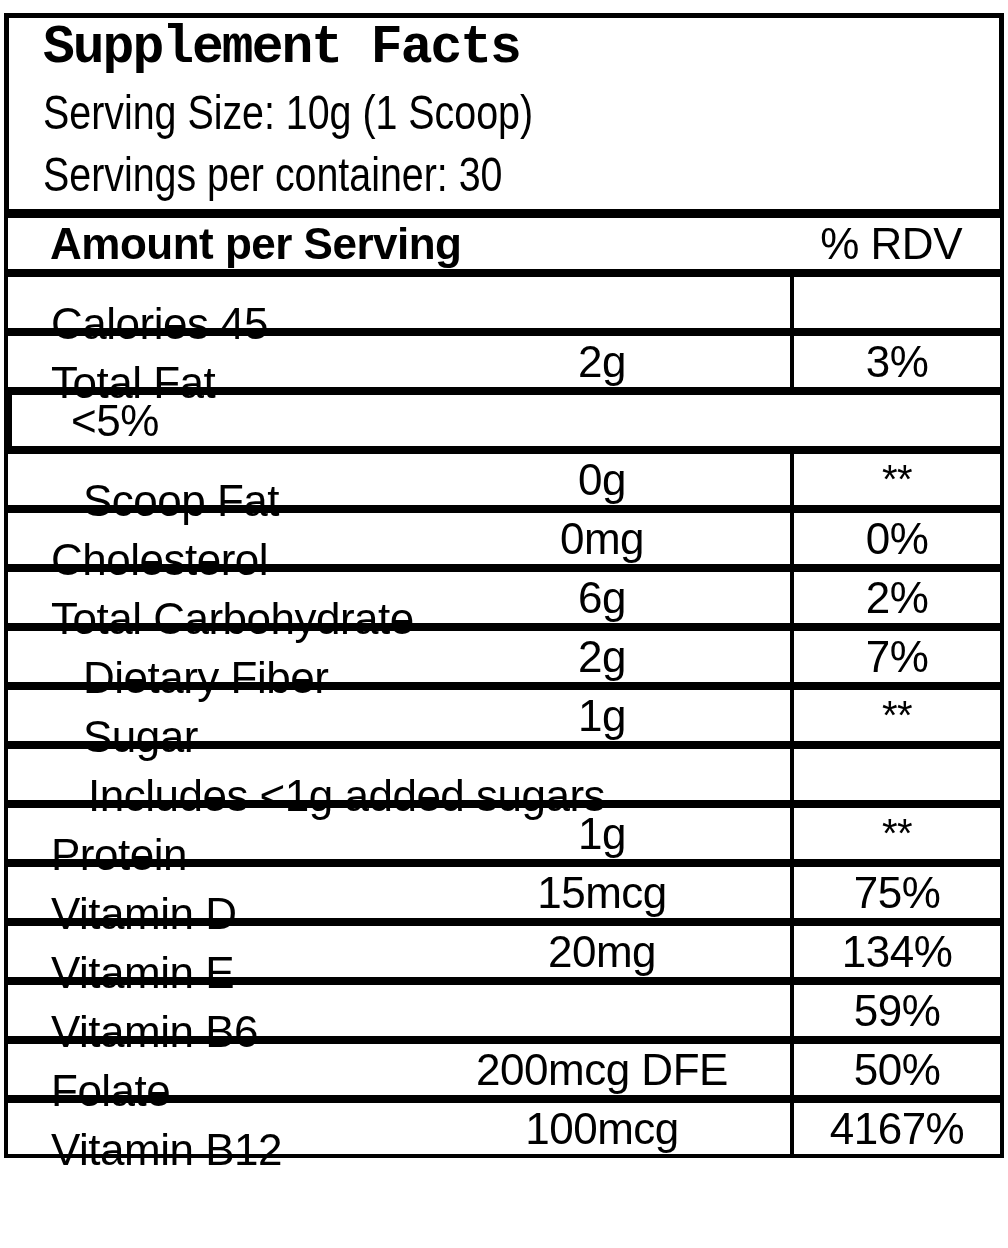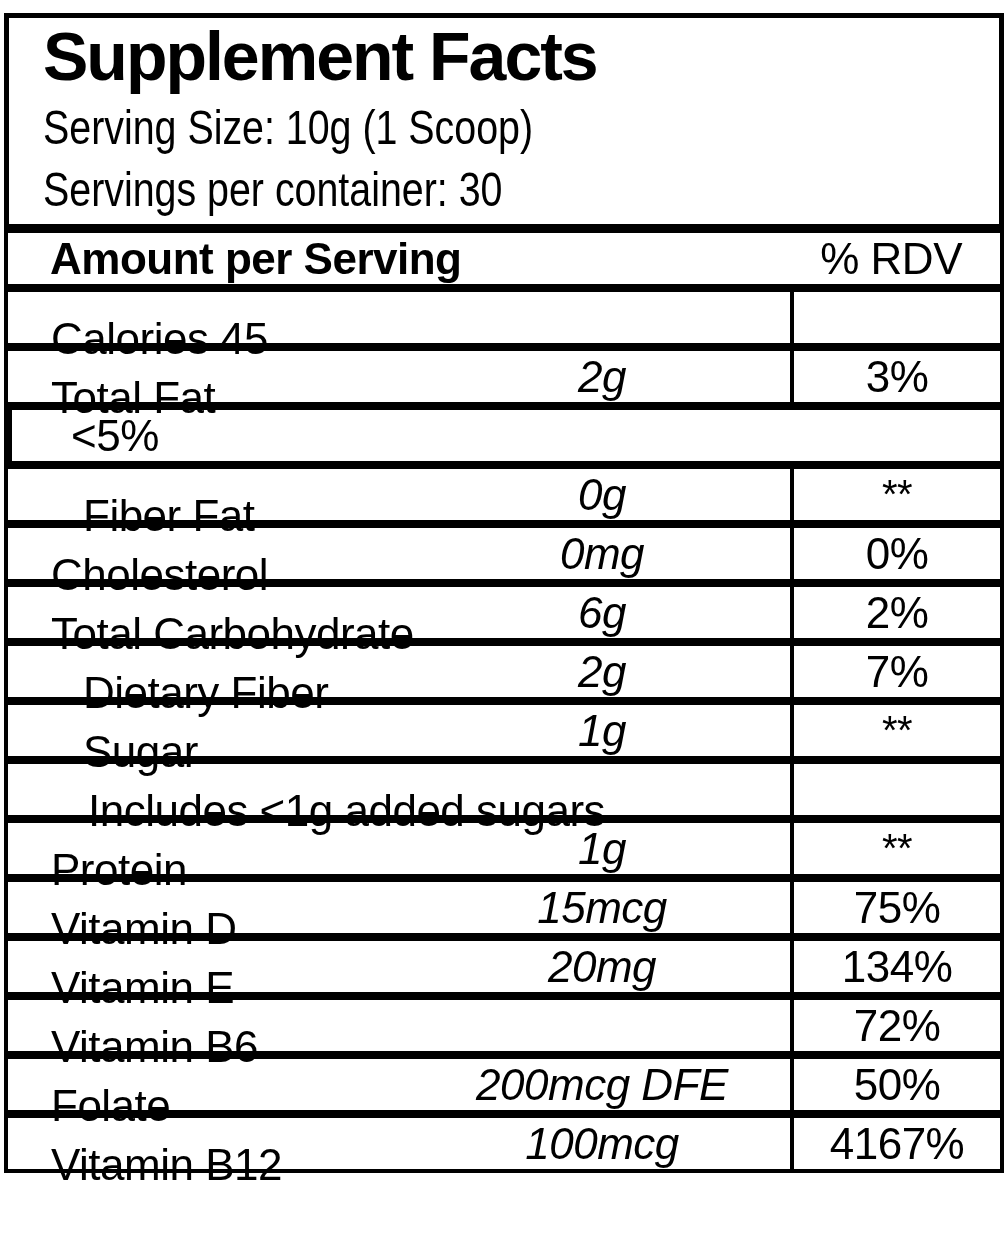--- a/index.html
+++ b/index.html
@@ -21,25 +21,26 @@
   }
   
   .header-box {
     box-sizing: border-box;
     border: 5px solid #000000;
     padding: 4px 20px 10px 34px;
     background: #ffffff;
   }
   .title {
     margin: 0;
-    font-size: 68px;
+    font-size: 53px;
     font-weight: bold;
     letter-spacing: -2px;
     line-height: 1.0;
     white-space: nowrap;
+    font-family: Liberation Mono, monospace;
   }
   .serving-line {
     font-size: 48px;
     line-height: 1.0;
     margin-top: 14px;
     white-space: nowrap;
     transform: scaleX(0.82);
     transform-origin: 0 50%;
     letter-spacing: 0;
   }
@@ -84,21 +85,20 @@
   }
   .indent-0 .nutrient { padding-left: 43px; }
   .indent-1 .nutrient { padding-left: 75px; }
   .indent-2 .nutrient { padding-left: 80px; }
   .amount {
     position: absolute;
     left: 410px;
     width: 368px;
     text-align: center;
     white-space: nowrap;
-    font-style: italic;
   }
   .cell-rdv {
     box-sizing: border-box;
     width: 210px;
     border-left: 4px solid #000000;
     display: flex;
     align-items: center;
     justify-content: center;
     white-space: nowrap;
   }
@@ -138,21 +138,21 @@
       <span class="nutrient">Total Fat</span>
       <span class="amount">2g</span>
     </div>
     <div class="cell-rdv">3%</div>
   </div>
         <div class="row indent-1">
     <div class="cell-rdv">&lt;5%</div>
   </div>
         <div class="row indent-1">
     <div class="cell-main">
-      <span class="nutrient">Fiber Fat</span>
+      <span class="nutrient">Scoop Fat</span>
       <span class="amount">0g</span>
     </div>
     <div class="cell-rdv note">**</div>
   </div>
         <div class="row indent-0">
     <div class="cell-main">
       <span class="nutrient">Cholesterol</span>
       <span class="amount">0mg</span>
     </div>
     <div class="cell-rdv">0%</div>
@@ -203,21 +203,21 @@
     <div class="cell-main">
       <span class="nutrient">Vitamin E</span>
       <span class="amount">20mg</span>
     </div>
     <div class="cell-rdv">134%</div>
   </div>
         <div class="row indent-0">
     <div class="cell-main">
       <span class="nutrient">Vitamin B6</span>
     </div>
-    <div class="cell-rdv">72%</div>
+    <div class="cell-rdv">59%</div>
   </div>
         <div class="row indent-0">
     <div class="cell-main">
       <span class="nutrient">Folate</span>
       <span class="amount">200mcg DFE</span>
     </div>
     <div class="cell-rdv">50%</div>
   </div>
         <div class="row indent-0">
     <div class="cell-main">

